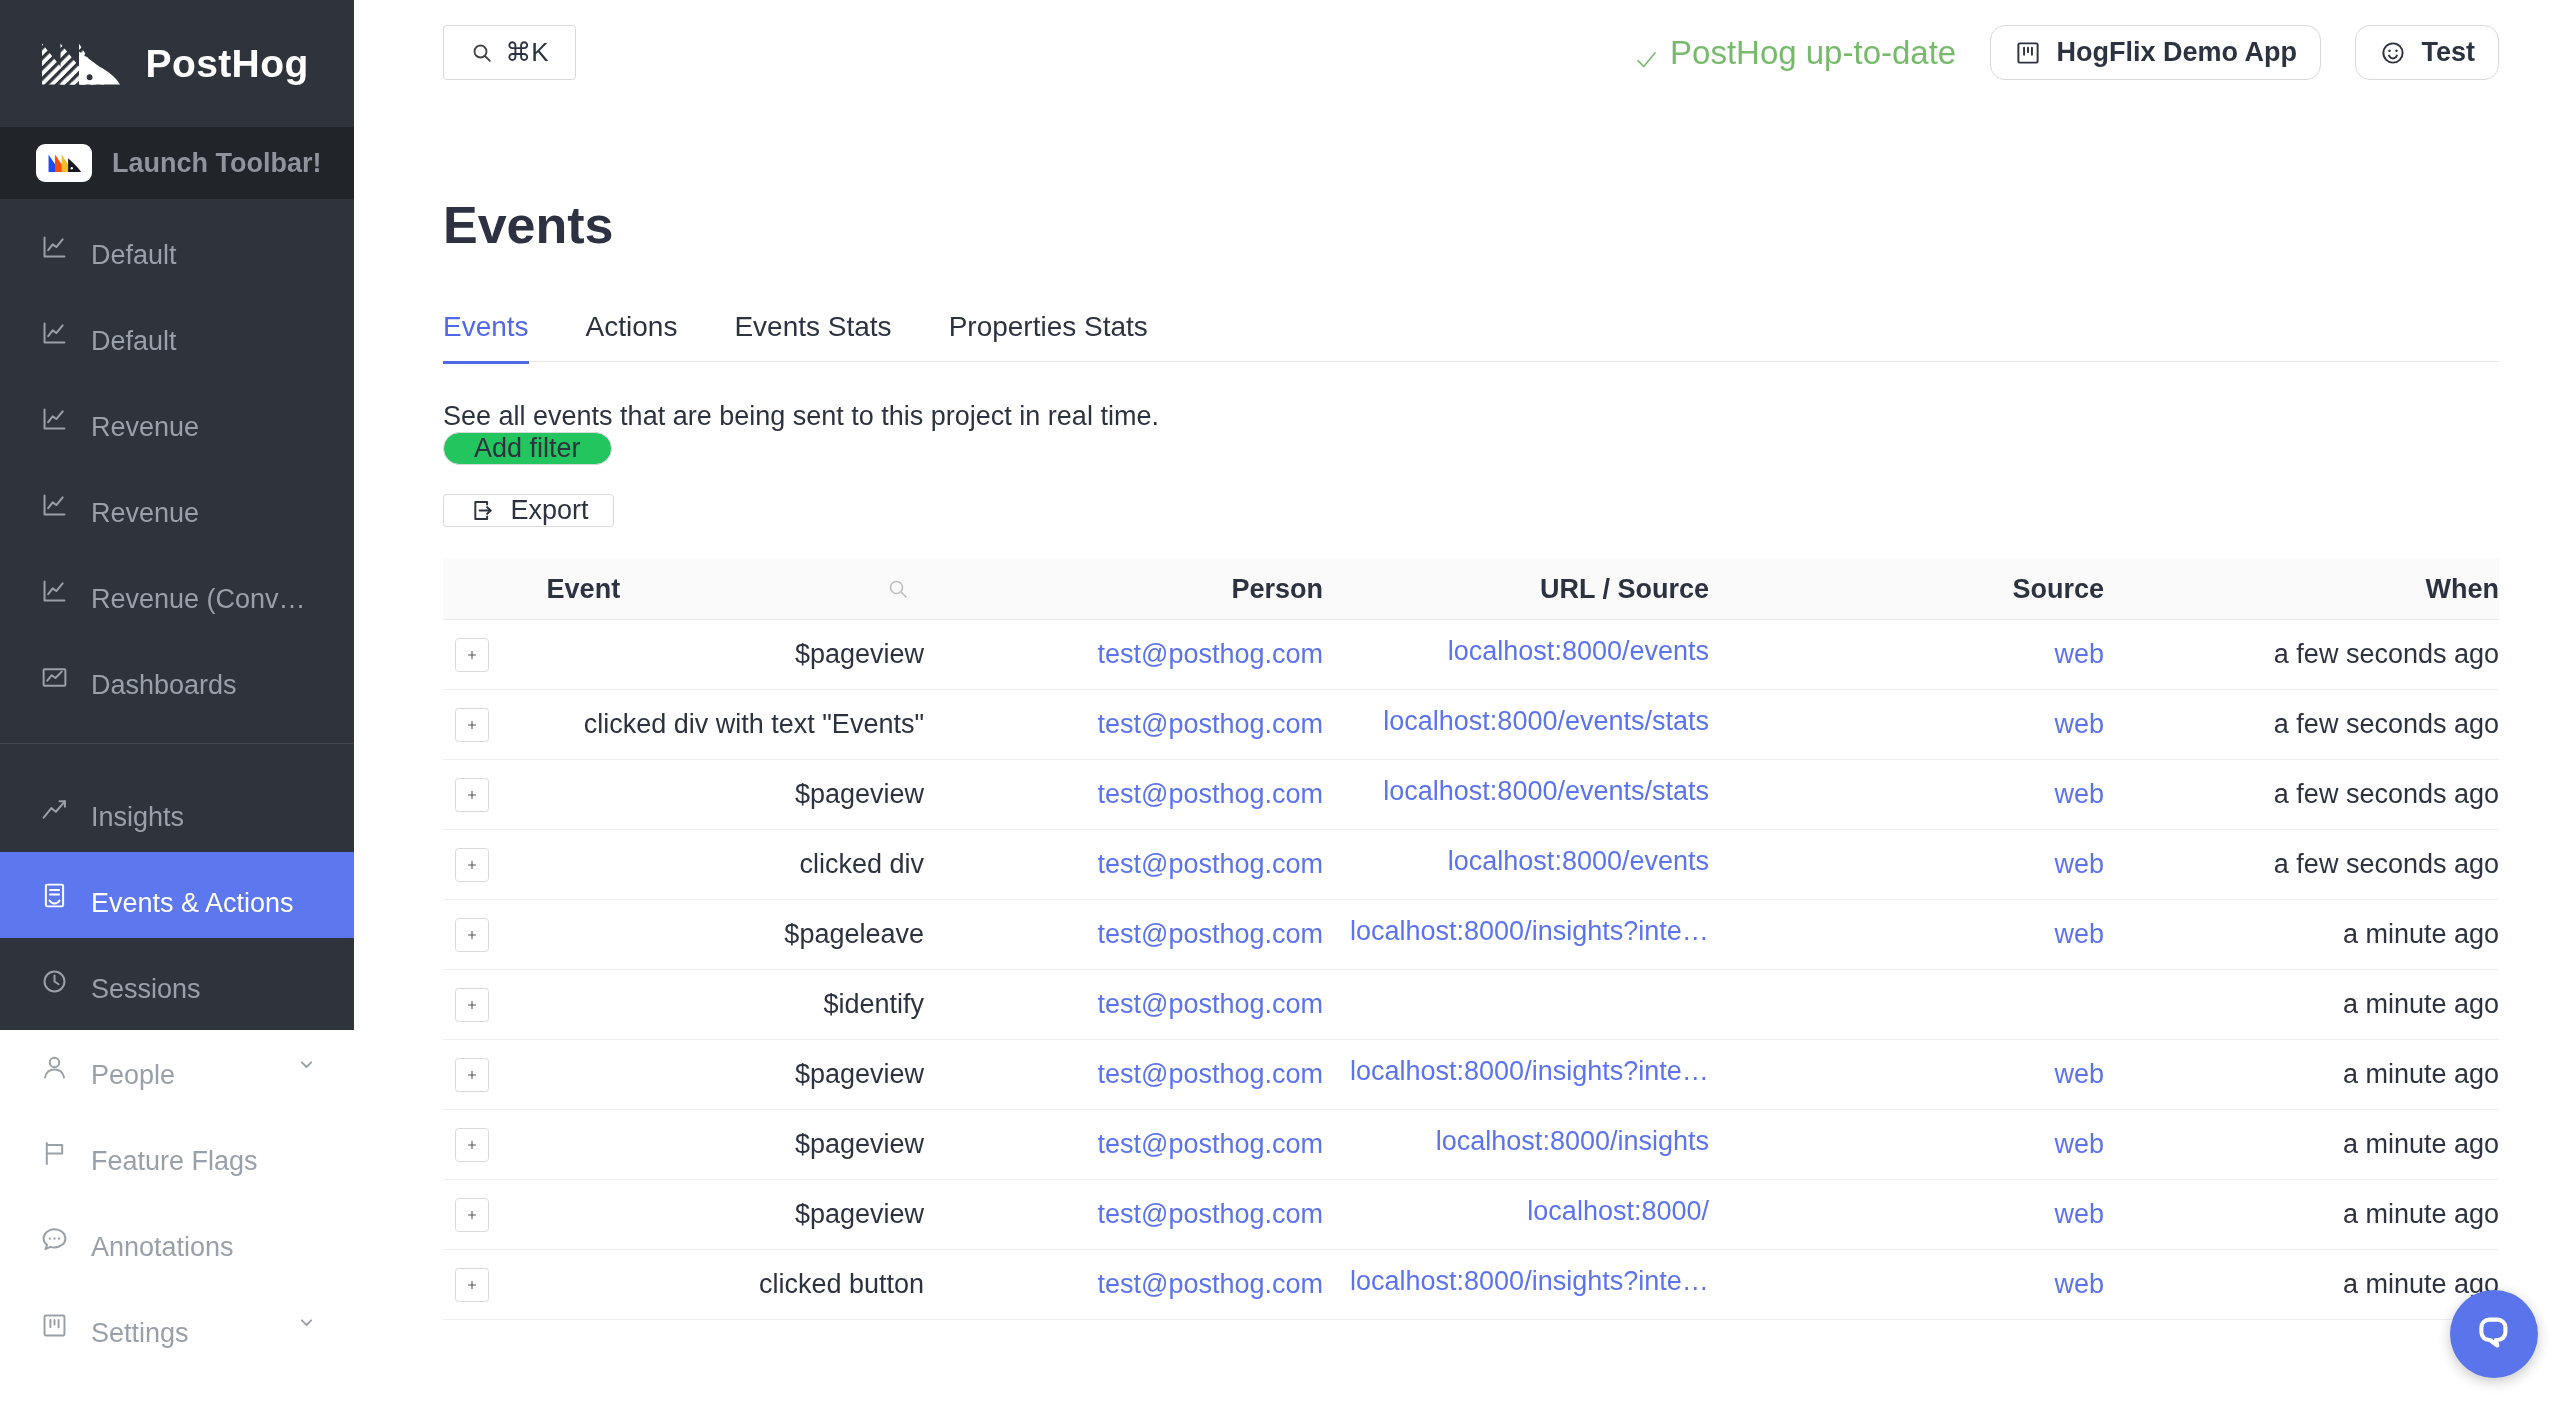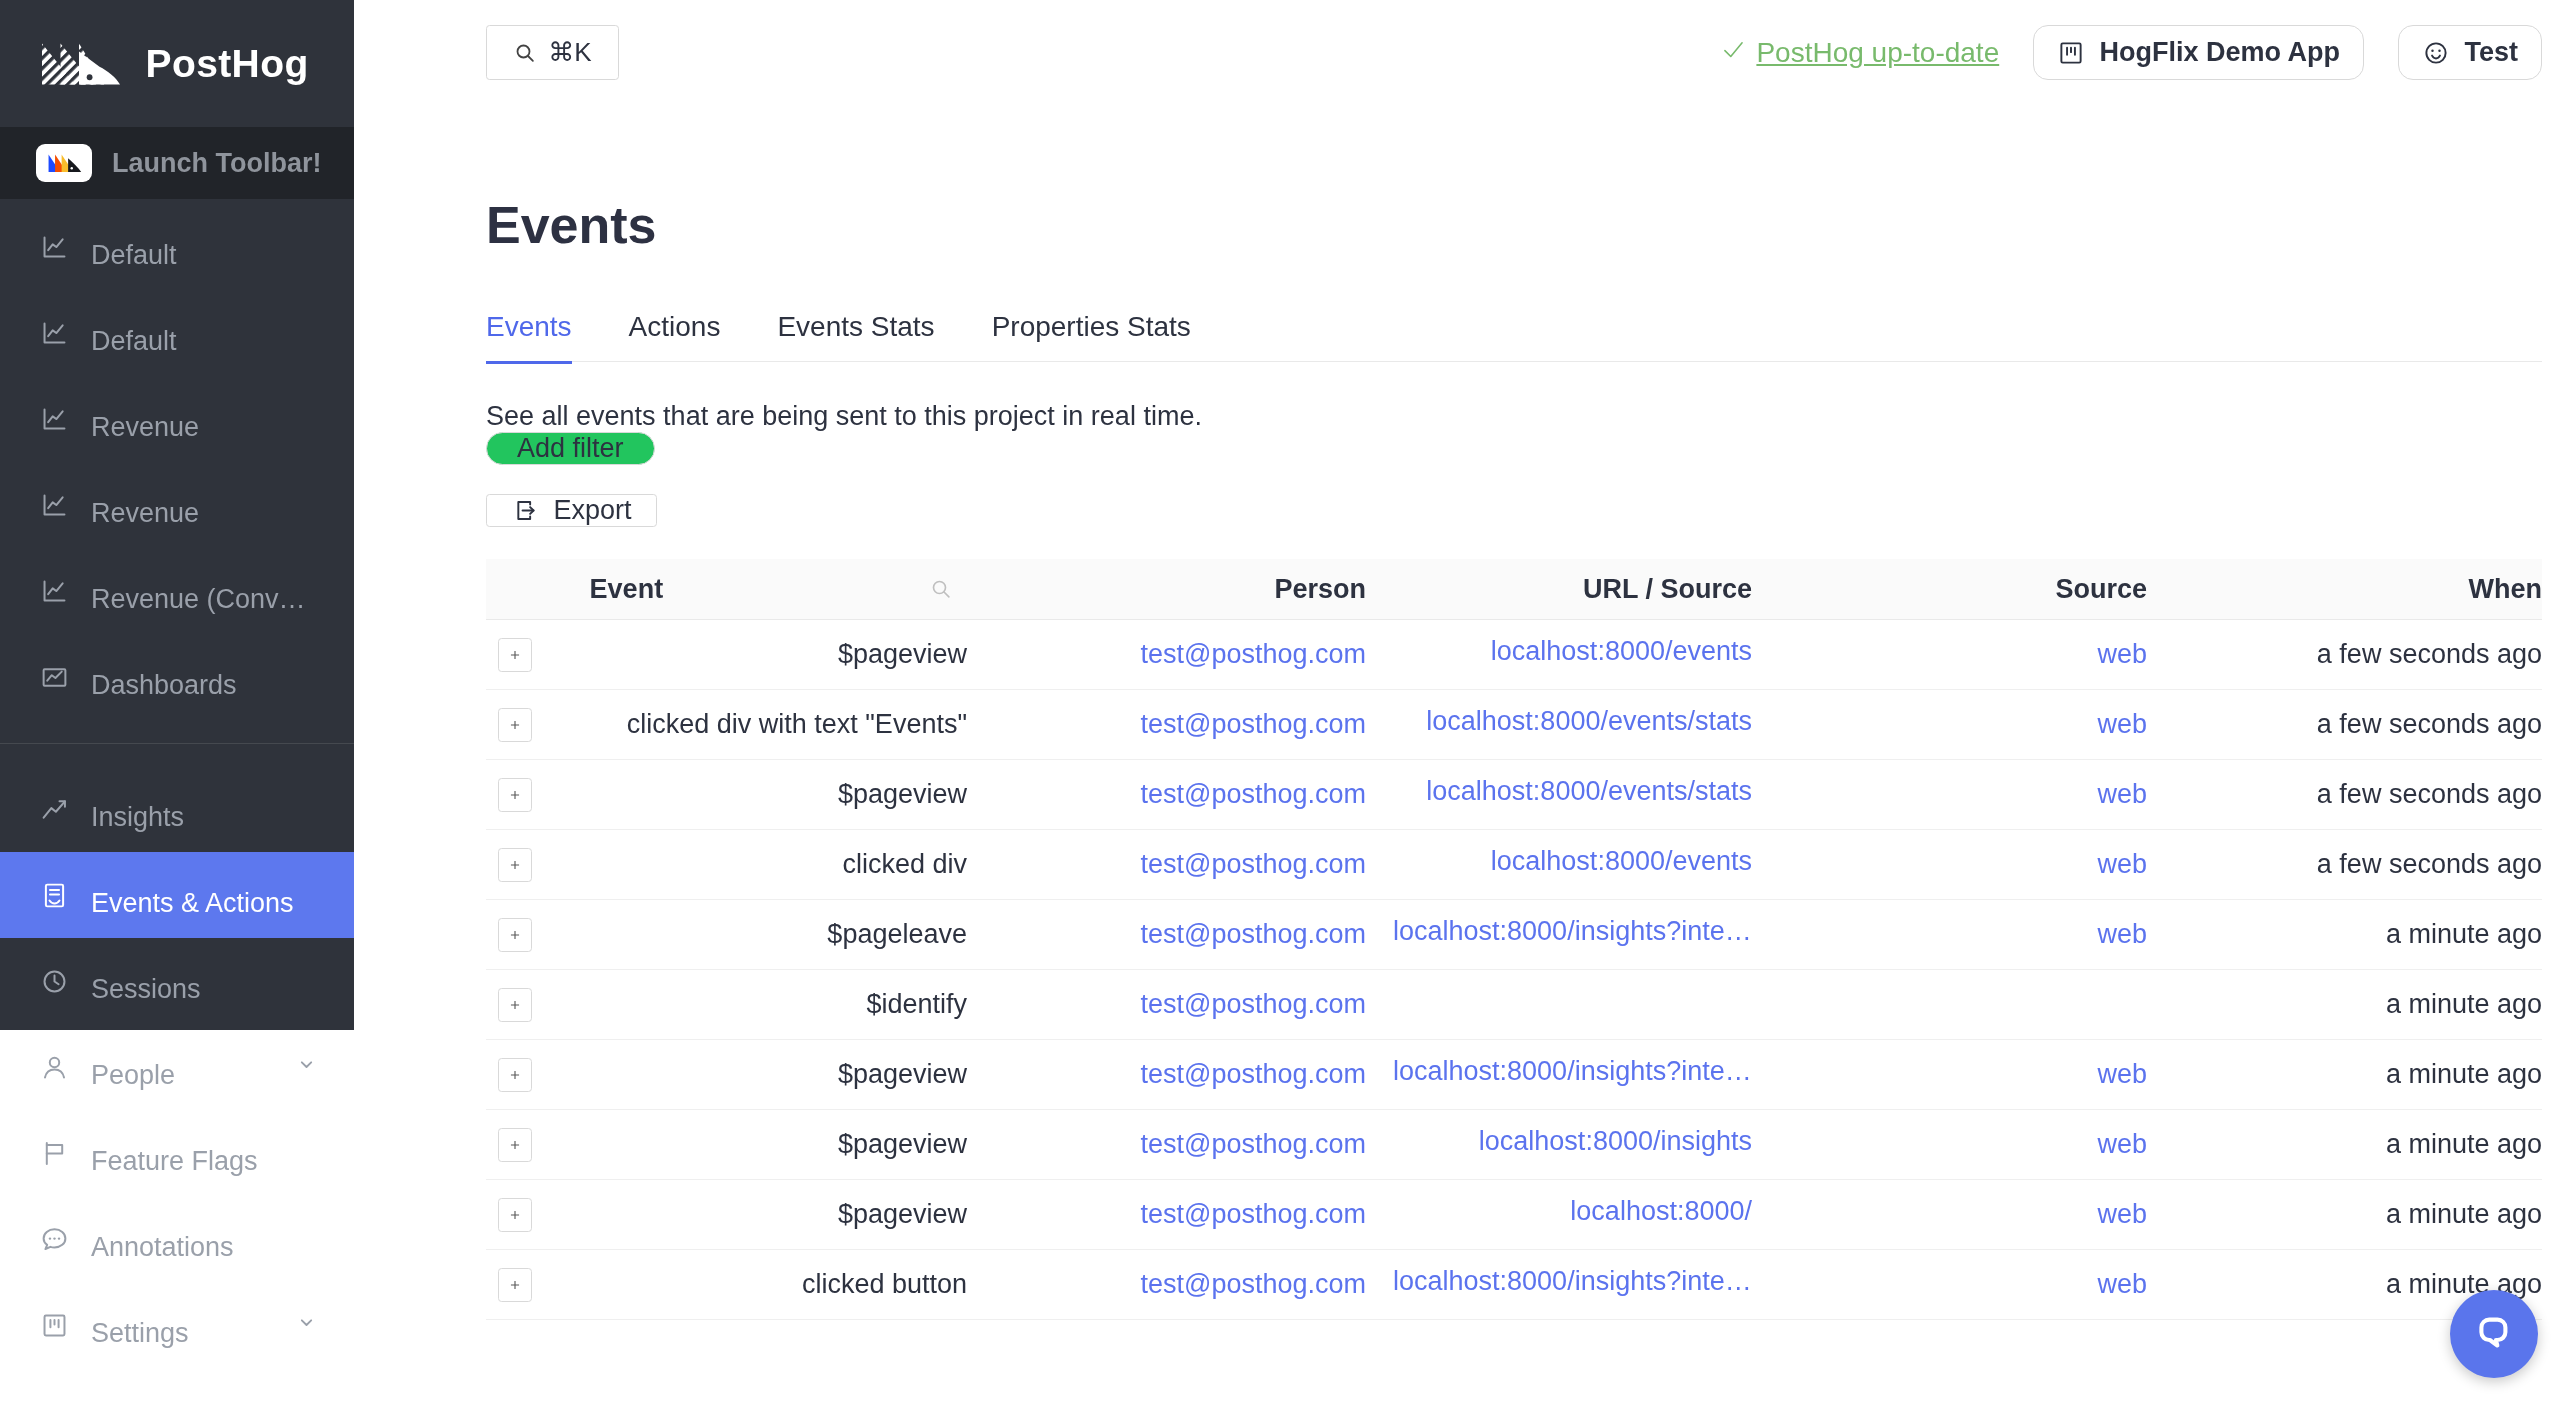--- a/index.html
+++ b/index.html
@@ -12,21 +12,21 @@
     --green:#78ba6c;
     --dark:#2d3240;
     --border:#d9d9d9;
     --divider:#e9e9e9;
     --row-divider:#efefef;
     --header-bg:#fafafa;
   }
   *{box-sizing:border-box;margin:0;padding:0;}
   html,body{width:2576px;height:1403px;overflow:hidden;}
   body{font-family:"Liberation Sans","DejaVu Sans",sans-serif;color:var(--dark);background:#fff;}
-  .app{display:flex;width:2576px;height:1030px;gap:43px;}
+  .app{display:flex;width:2576px;height:1030px;}
 
   
   .sidebar{width:354px;min-width:354px;height:100%;background:var(--sidebar-bg);color:var(--sidebar-text);}
   .logo-row{height:127px;display:flex;align-items:center;padding-left:38px;cursor:pointer;}
   .logo-row svg{width:86px;height:52px;}
   .logo-text{color:#fff;font-size:39px;font-weight:700;margin-left:21.5px;letter-spacing:0.4px;}
   .toolbar-row{height:72px;background:var(--sidebar-band);display:flex;align-items:center;padding-left:36px;cursor:pointer;text-align:center;}
   .toolbar-icon{width:56px;height:38px;background:#fff;border-radius:9px;display:flex;align-items:center;justify-content:center;}
   .toolbar-label{margin-left:20px;font-size:27px;font-weight:700;color:#8f949c;}
   nav{margin-top:5.4px;}
@@ -38,21 +38,21 @@
   .nav-item .chev svg{width:23px;height:23px;stroke:currentColor;fill:none;stroke-width:2.6;stroke-linecap:round;stroke-linejoin:round;}
   .nav-item.active{background:var(--sidebar-active);color:#fff;}
   .nav-divider{border:none;border-top:0.9px solid #45494f;margin:22.4px 0;}
 
   
   .main{flex:1;display:flex;flex-direction:column;padding:0 77px 0 89px;position:relative;}
   .topbar{display:flex;align-items:center;padding-top:25px;}
   .search-box{width:133px;height:55px;border:0.9px solid var(--border);border-radius:3.6px;background:#fff;display:flex;align-items:center;justify-content:center;gap:10.8px;font-size:26px;color:#2d3240;cursor:pointer;}
   .search-box svg{width:24px;height:24px;stroke:#434343;fill:none;stroke-width:2.4;stroke-linecap:round;}
   .topbar-right{margin-left:auto;display:flex;align-items:center;gap:34px;}
-  .update-status{display:flex;align-items:flex-start;gap:10.8px;color:var(--green);font-size:28px;text-decoration:underline;}
+  .update-status{display:flex;align-items:flex-end;gap:10.8px;color:var(--green);font-size:33px;}
   .update-status svg{width:25px;height:25px;stroke:var(--green);fill:none;stroke-width:2;stroke-linecap:round;stroke-linejoin:round;}
   .top-btn{height:55px;border:0.9px solid var(--border);border-radius:15px;background:#fff;display:flex;align-items:center;padding:0 23px;font-size:27px;font-weight:600;color:var(--dark);gap:14.4px;cursor:pointer;}
   .top-btn svg{width:28px;height:28px;stroke:var(--dark);fill:none;stroke-width:2.2;stroke-linecap:round;stroke-linejoin:round;}
 
   .page-title{font-size:52px;font-weight:700;margin-top:115px;color:#2d3142;}
   .tabs{display:flex;gap:57px;border-bottom:1.8px solid var(--divider);margin-top:56px;}
   .tab{font-size:28px;padding-bottom:18px;color:var(--dark);cursor:pointer;}
   .tab.active{color:var(--accent);border-bottom:3.6px solid var(--accent);margin-bottom:-2.7px;}
   .page-desc{margin-top:39px;font-size:27px;}
   .pill-btn{height:54px;border:0.9px solid var(--border);border-radius:27px;background:#22c55e;display:inline-flex;align-items:center;padding:0 30px;font-size:27px;color:var(--dark);cursor:pointer;align-self:flex-start;}

